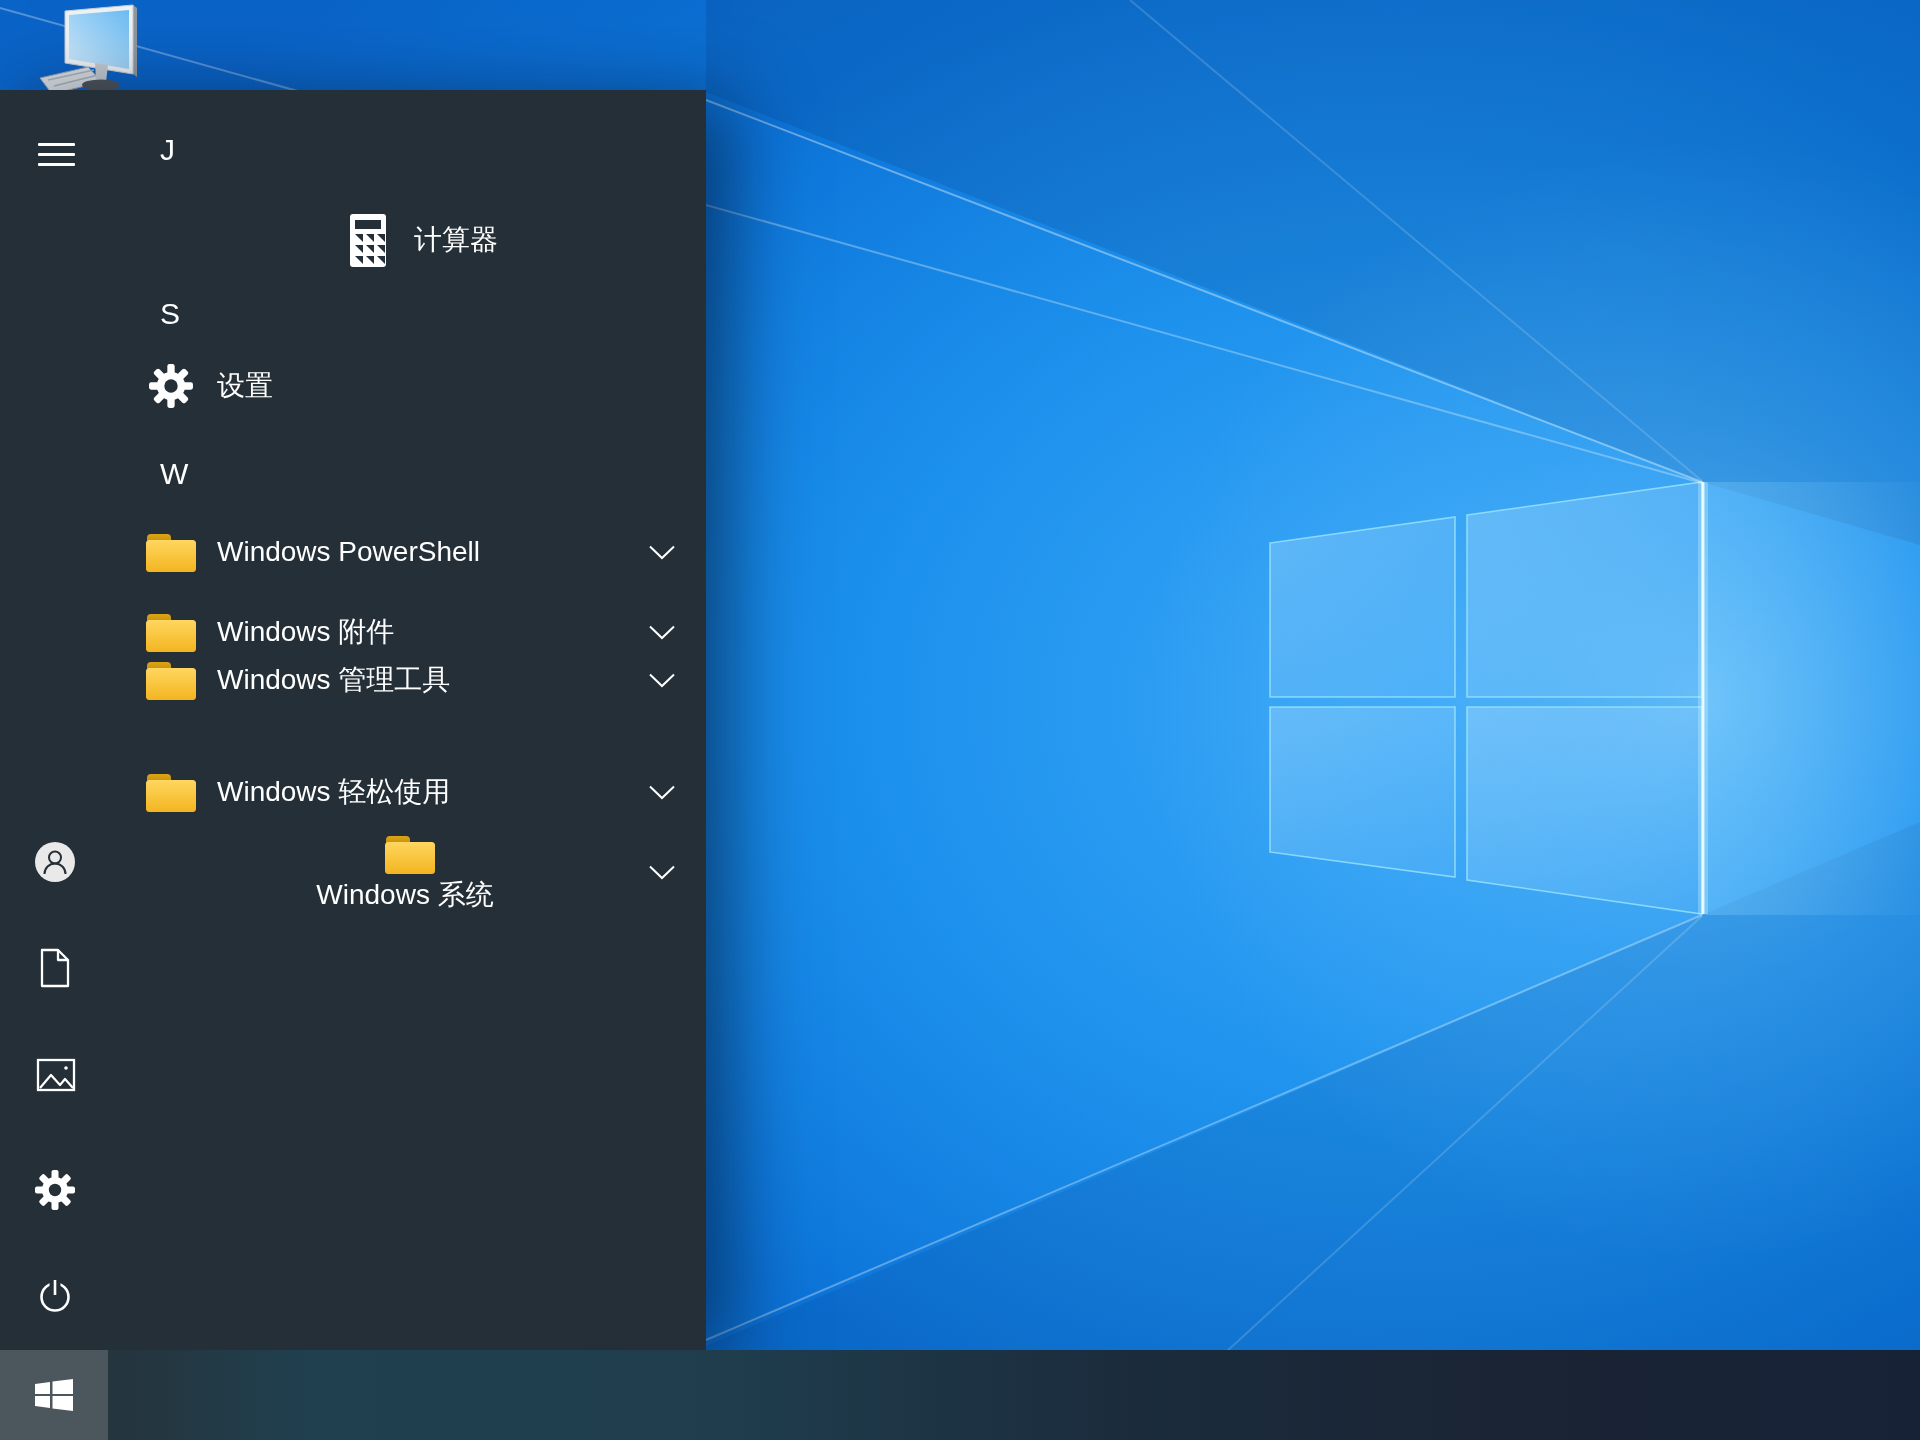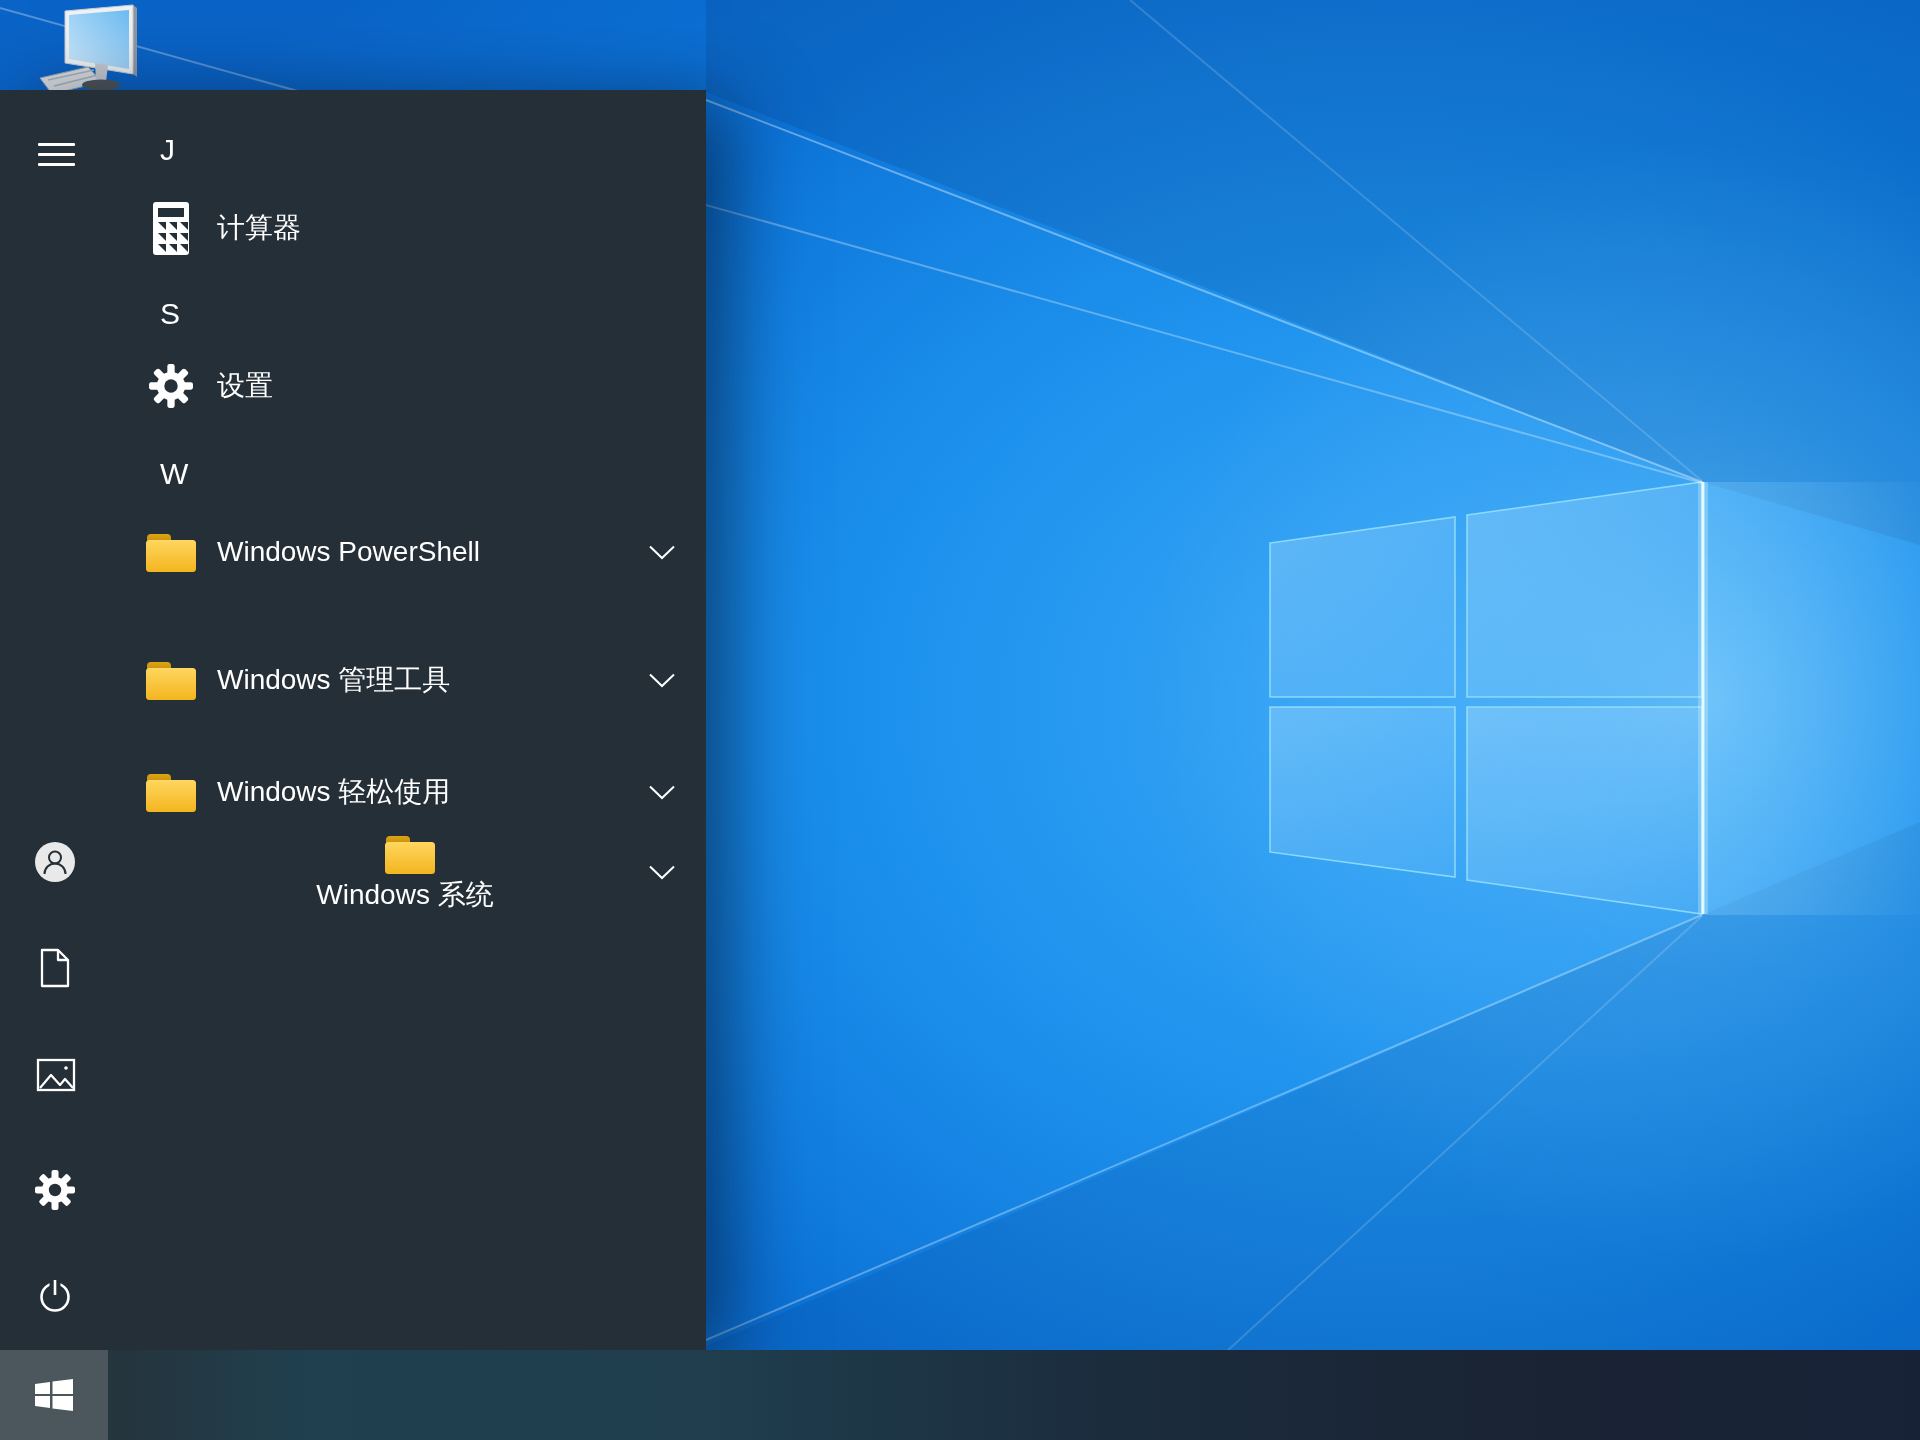--- a/index.html
+++ b/index.html
@@ -164,21 +164,21 @@
         <circle cx="20" cy="22" r="13.5" fill="none" stroke="#fff" stroke-width="2.6"></circle>
         <rect x="14.5" y="4" width="11" height="10" fill="#252f37"></rect>
         <line x1="20" y1="5" x2="20" y2="20" stroke="#fff" stroke-width="2.6"></line>
       </svg>
     </div>
 
     <div class="menu-row" style="top:20px;">
       <span class="section-letter">J</span>
     </div>
 
-    <div class="menu-row" style="top:98px;">
+    <div class="menu-row" style="top:110px;justify-content:center;">
       <span class="item-icon">
         <svg width="38" height="55" viewBox="0 0 38 55">
           <rect x="1" y="1" width="36" height="53" rx="3" fill="#fff"></rect>
           <rect x="6" y="7" width="26" height="9" fill="#252f37"></rect>
           <g>
             <g fill="#252f37">
               <rect x="6" y="21" width="8" height="8"></rect>
                 <rect x="17" y="21" width="8" height="8"></rect>
                 <rect x="28" y="21" width="8" height="8"></rect>
               <rect x="6" y="32" width="8" height="8"></rect>
@@ -247,20 +247,34 @@
         </svg>
       </span>
       <span class="item-label">Windows PowerShell</span>
       <span class="chevron">
         <svg width="26" height="15" viewBox="0 0 26 15">
             <polyline points="1,1.5 13,13 25,1.5" fill="none" stroke="#fff" stroke-width="2"></polyline>
           </svg>
       </span>
     </div>
 
+    <div class="menu-row" style="top:502px;">
+      <span class="item-icon">
+        <svg width="52" height="44" viewBox="0 0 52 44">
+          <rect x="2" y="4" width="24" height="14" rx="4" fill="url(#ff1)"></rect>
+          <rect x="1" y="10" width="50" height="32" rx="3.5" fill="url(#fb1)"></rect>
+        </svg>
+      </span>
+      <span class="item-label">Windows 附件</span>
+      <span class="chevron">
+        <svg width="26" height="15" viewBox="0 0 26 15">
+            <polyline points="1,1.5 13,13 25,1.5" fill="none" stroke="#fff" stroke-width="2"></polyline>
+          </svg>
+      </span>
+    </div>
 
     <div class="menu-row" style="top:550px;">
       <span class="item-icon">
         <svg width="52" height="44" viewBox="0 0 52 44">
           <rect x="2" y="4" width="24" height="14" rx="4" fill="url(#ff1)"></rect>
           <rect x="1" y="10" width="50" height="32" rx="3.5" fill="url(#fb1)"></rect>
         </svg>
       </span>
       <span class="item-label">Windows 管理工具</span>
       <span class="chevron">

